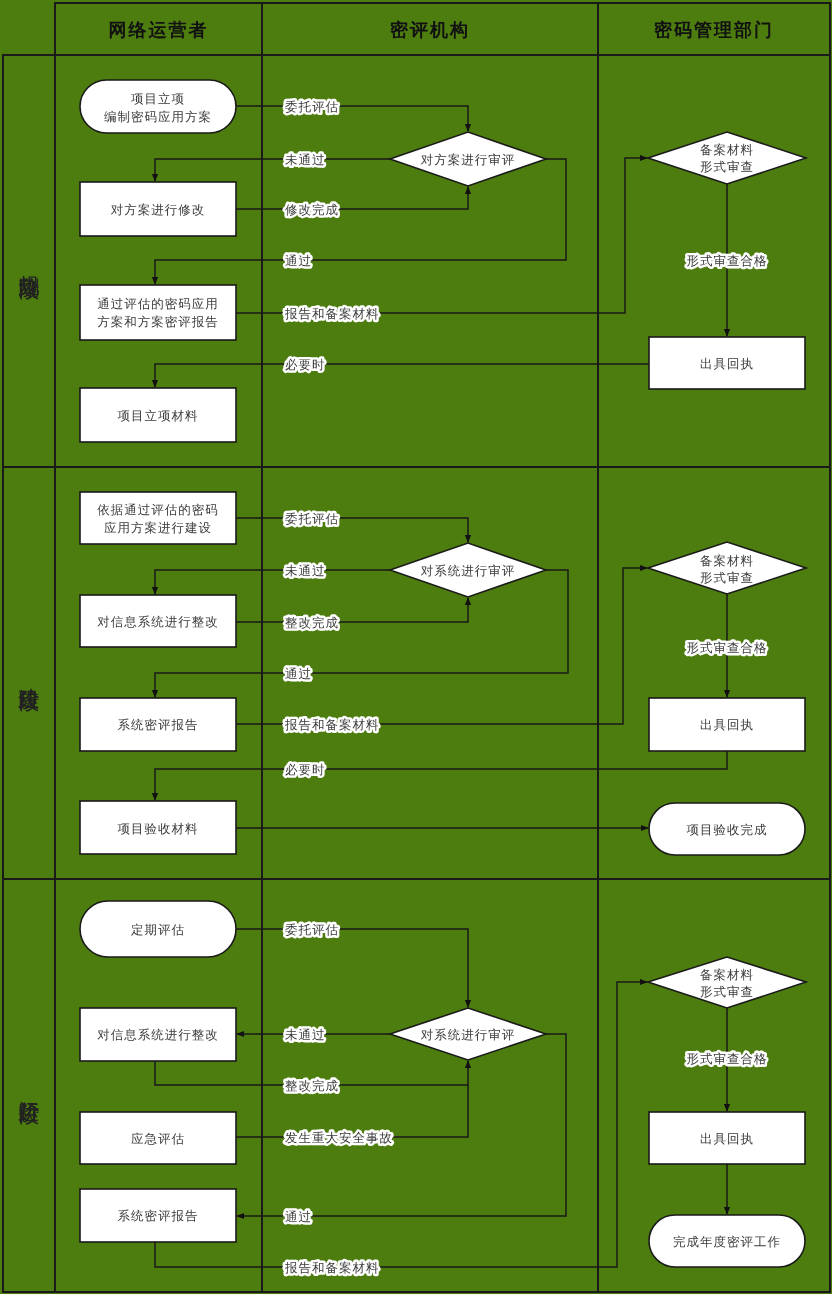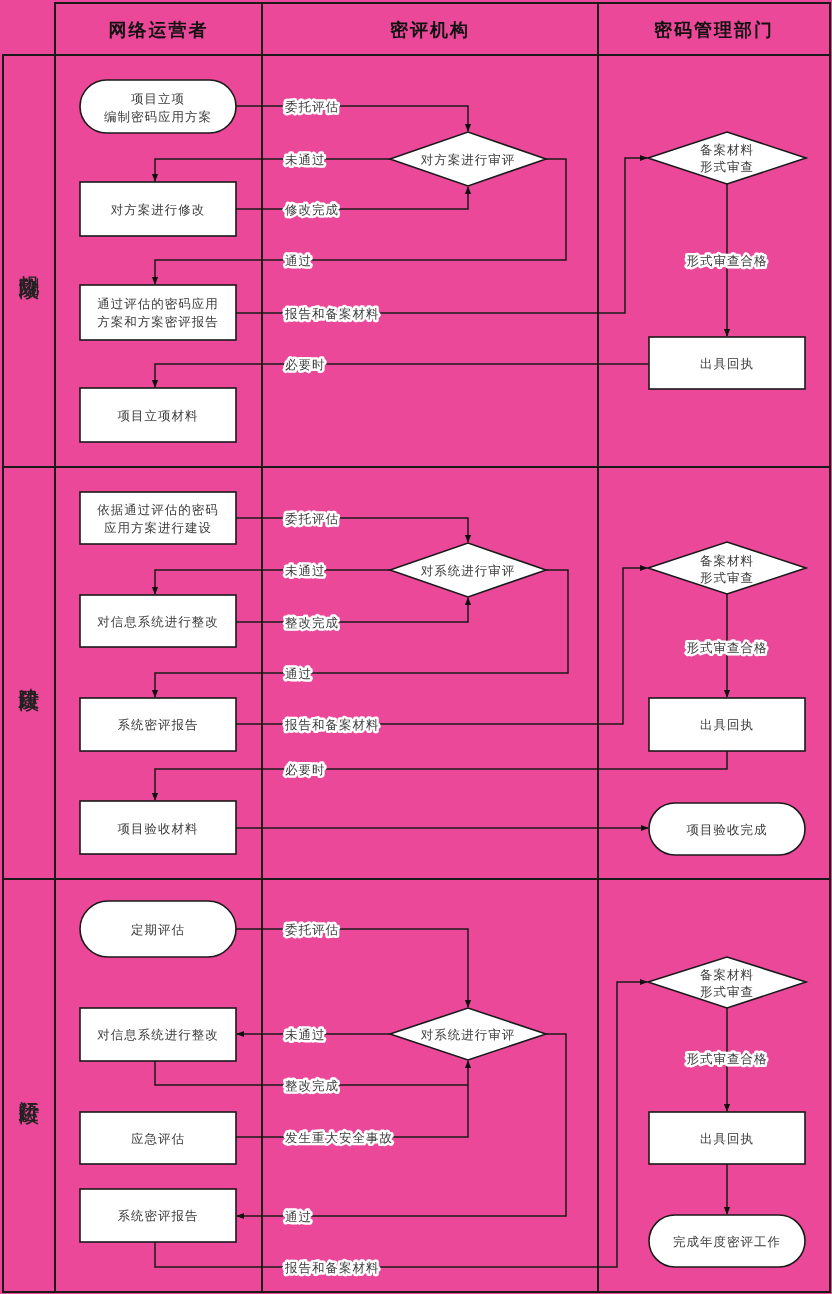--- a/index.html
+++ b/index.html
@@ -1,16 +1,16 @@
 <!DOCTYPE html>
 <html><head>
 <meta charset="utf-8">
 <style>
   html, body { margin: 0; padding: 0; background: #ffffff; }
-  #canvas { position: relative; width: 832px; height: 1294px; overflow: hidden; background: #ec4899; }
+  #canvas { position: relative; width: 832px; height: 1294px; overflow: hidden; background: #4d7c0f; }
   #diagram { position: absolute; left: 0; top: 0; }
   .frame { stroke: #1a1a1a; stroke-width: 2; fill: none; }
   .shape { stroke: #1a1a1a; stroke-width: 1.6; fill: #ffffff; }
   .edge { stroke: #1a1a1a; stroke-width: 1.5; fill: none; }
   .hd { font-family: "DejaVu Sans", sans-serif; font-size: 18px; font-weight: bold; fill: #111111;
         text-anchor: middle; dominant-baseline: central; letter-spacing: 2px; }
   .nt { font-family: "DejaVu Serif", serif; font-size: 12.5px; fill: #3a3a3a;
         text-anchor: middle; dominant-baseline: central; letter-spacing: 1px; }
   .el { font-family: "DejaVu Serif", serif; font-size: 12.5px; fill: #3a3a3a;
         dominant-baseline: central; letter-spacing: 1px;

